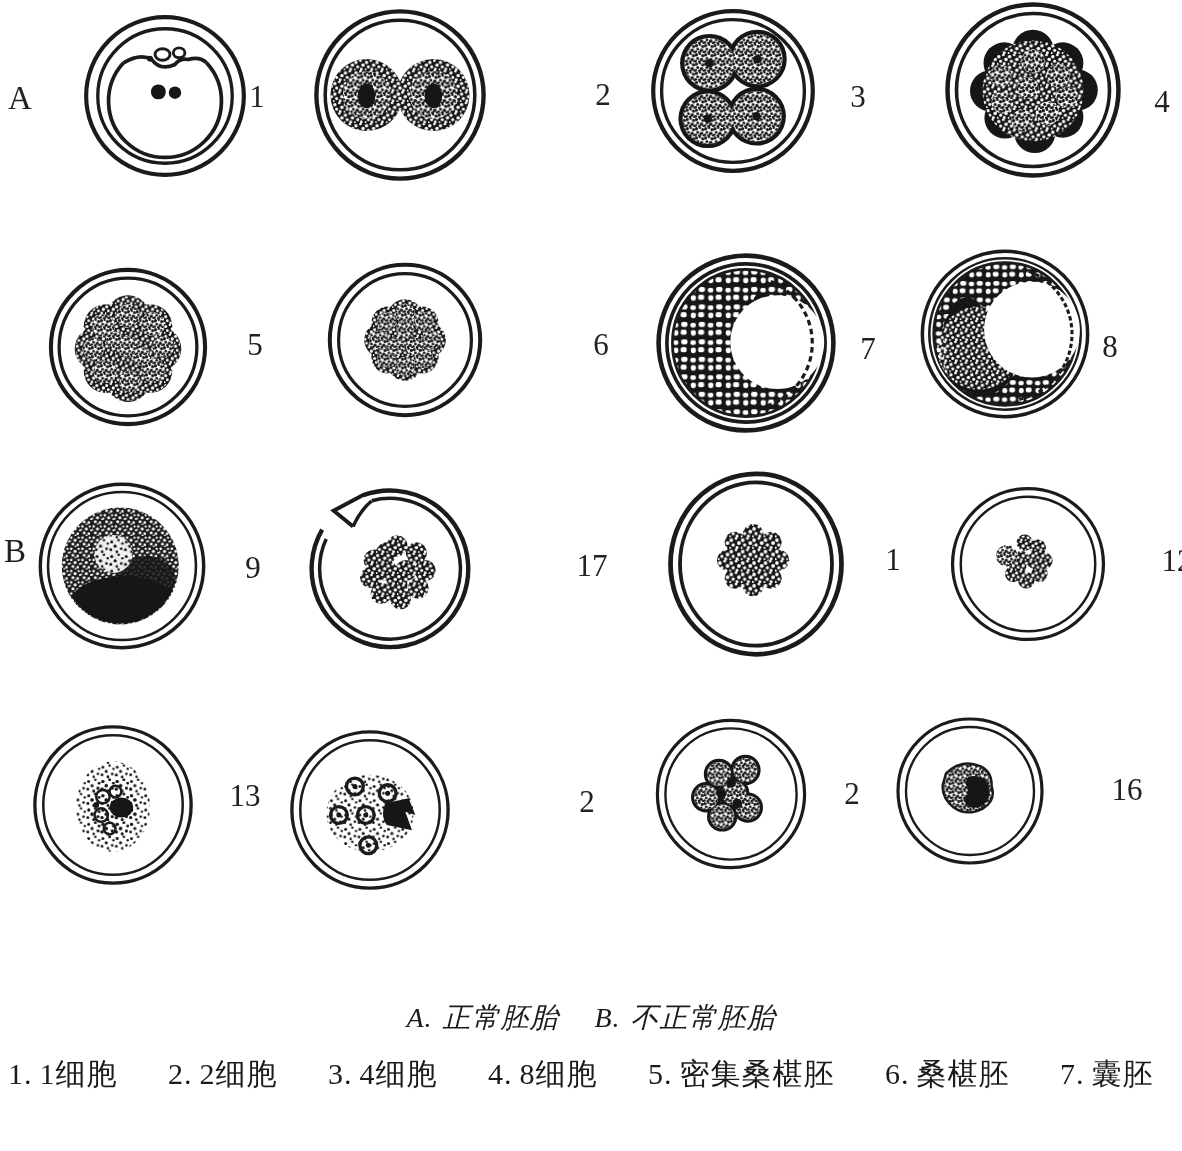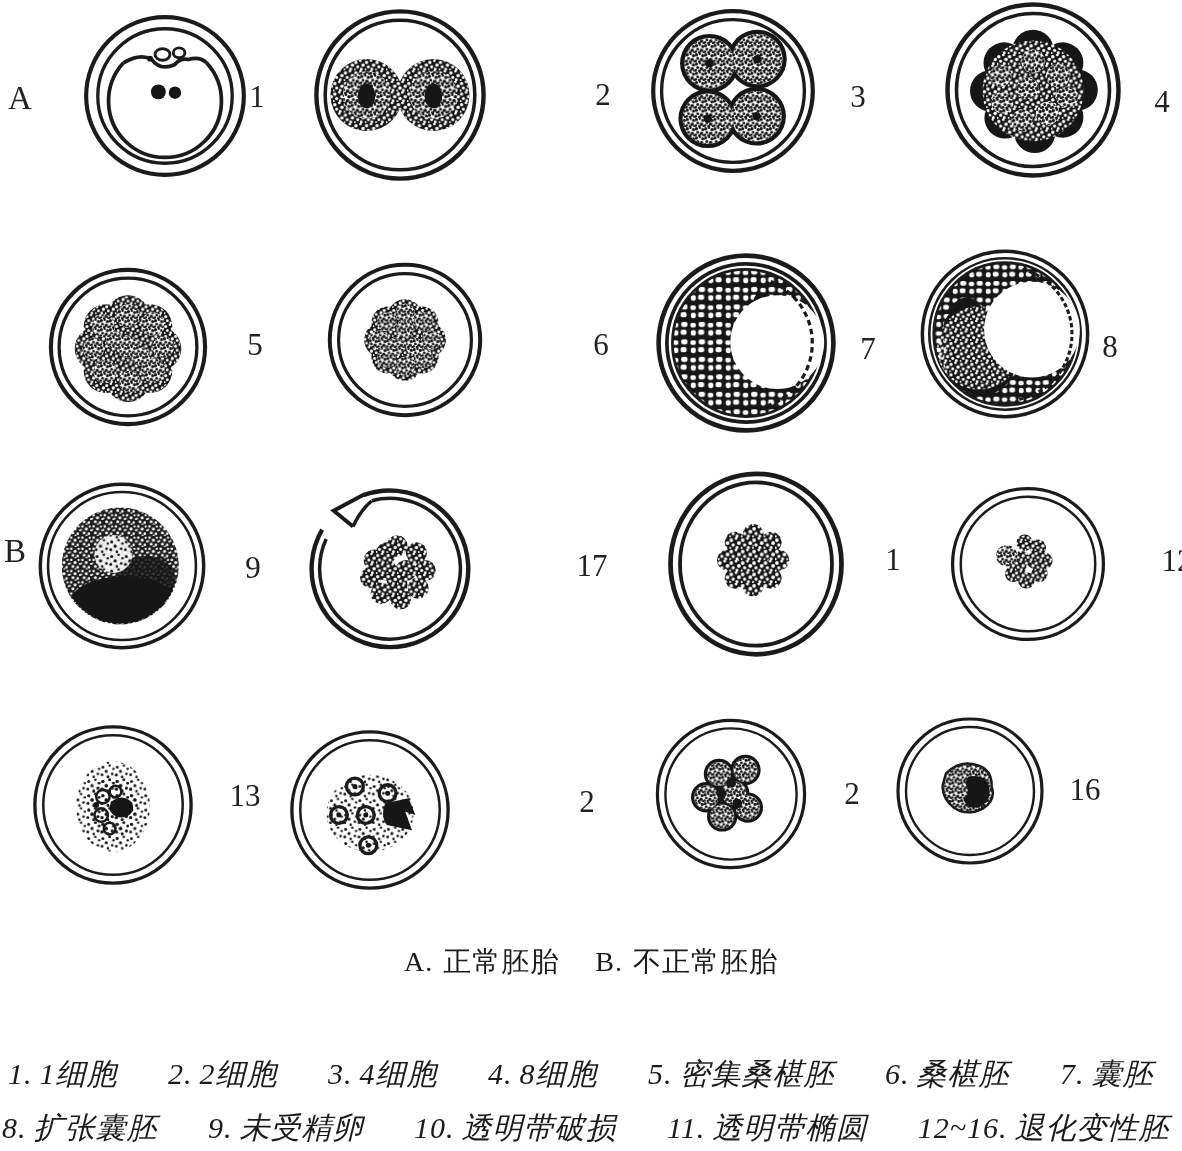--- a/index.html
+++ b/index.html
@@ -32,24 +32,24 @@
   .ik{fill:#161616;}
   .wh{fill:#ffffff;}
   .st{fill:url(#stip);}
   .ss{fill:url(#stipS);}
   .ho{fill:url(#holes);}
   .ln{fill:none;stroke:#1b1b1b;}
   
   .cap{position:absolute;left:0;width:100%;text-align:center;white-space:nowrap;}
   .cap-title{top:934px;font-size:35px;font-weight:600;letter-spacing:2px;}
   .cap-title .figlabel{margin-right:28px;}
-  .cap-sub{top:943px;font-size:28px;letter-spacing:1px;}
+  .cap-sub{top:999px;font-size:28px;letter-spacing:1px;font-style:italic;}
   .cap-sub .pair+.pair{margin-left:36px;}
   .cap-sub .gkey{margin-right:10px;}
-  .legend{position:absolute;white-space:nowrap;font-size:30px;letter-spacing:1px;font-style:italic;}
+  .legend{position:absolute;white-space:nowrap;font-size:30px;letter-spacing:1px;}
   .legend-1{top:1054px;left:8px;}
   .legend-2{top:1108px;left:2px;}
   .lge{display:inline-block;margin-right:42px;}
   .lge:last-child{margin-right:0;}
   .lge .lgn{margin-right:7px;}
 </style>
 </head>
 <body>
 
 <div id="figure">
@@ -480,38 +480,31 @@
     <g>
         <circle class="zo" style="stroke-width:4" cx="100" cy="100" r="90"></circle>
         <circle class="zi3" cx="100" cy="100" r="80"></circle>
       </g>
     <g>
       <path class="wh" d="M70,78 Q88,60 110,68 Q128,74 127,94 Q133,112 116,122 Q96,132 80,121 Q64,108 66,92 Z"></path>
       <path class="st" stroke="#1b1b1b" stroke-width="3" d="M70,78 Q88,60 110,68 Q128,74 127,94 Q133,112 116,122 Q96,132 80,121 Q64,108 66,92 Z"></path>
       <path class="ik" d="M98,82 Q120,78 124,96 Q127,112 112,120 Q99,124 92,112 Q102,102 94,90 Z"></path>
     </g>
   </svg>
-  <div class="numlab" style="left:1085px;top:790px">16</div>
+  <div class="numlab" style="left:1127px;top:790px">16</div>
 
 
   <div class="cap cap-sub">
     <span class="pair"><span class="gkey">A.</span><span>正常胚胎</span></span><span class="pair"><span class="gkey">B.</span><span>不正常胚胎</span></span>
   </div>
 
   <div class="legend legend-1">
     <span class="lge"><span class="lgn">1.</span><span>1细胞</span></span>
     <span class="lge"><span class="lgn">2.</span><span>2细胞</span></span>
     <span class="lge"><span class="lgn">3.</span><span>4细胞</span></span>
     <span class="lge"><span class="lgn">4.</span><span>8细胞</span></span>
     <span class="lge"><span class="lgn">5.</span><span>密集桑椹胚</span></span>
     <span class="lge"><span class="lgn">6.</span><span>桑椹胚</span></span>
     <span class="lge"><span class="lgn">7.</span><span>囊胚</span></span>
   </div>
 
-  <div class="legend legend-2">
-    <span class="lge"><span class="lgn">8.</span><span>扩张囊胚</span></span>
-    <span class="lge"><span class="lgn">9.</span><span>未受精卵</span></span>
-    <span class="lge"><span class="lgn">10.</span><span>透明带破损</span></span>
-    <span class="lge"><span class="lgn">11.</span><span>透明带椭圆</span></span>
-    <span class="lge"><span class="lgn">12~16.</span><span>退化变性胚</span></span>
-  </div>
 
 </div>
 
 </body></html>

